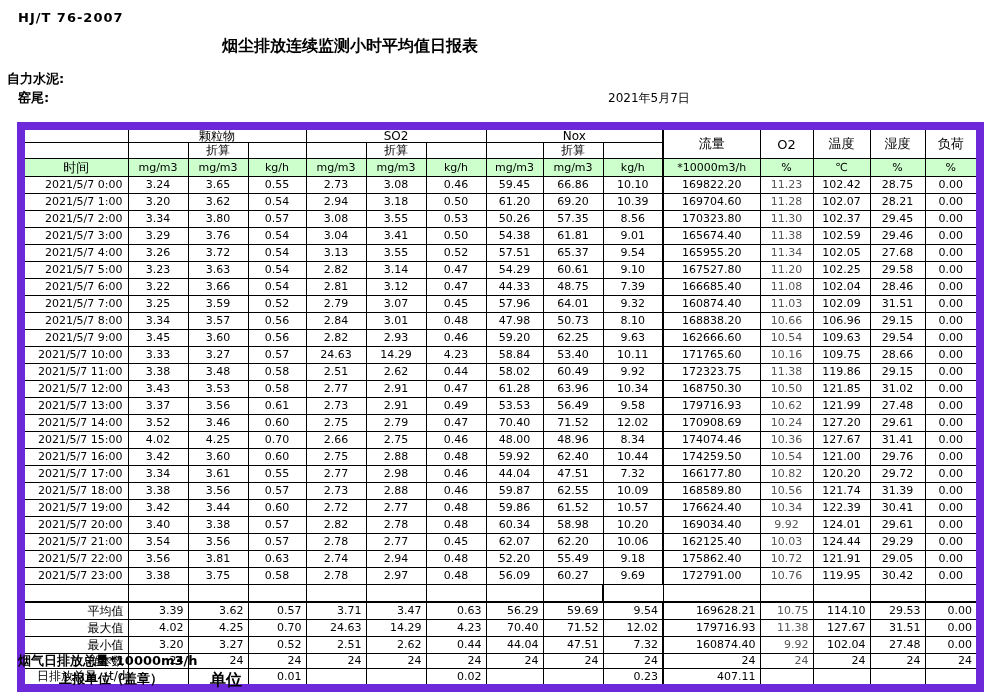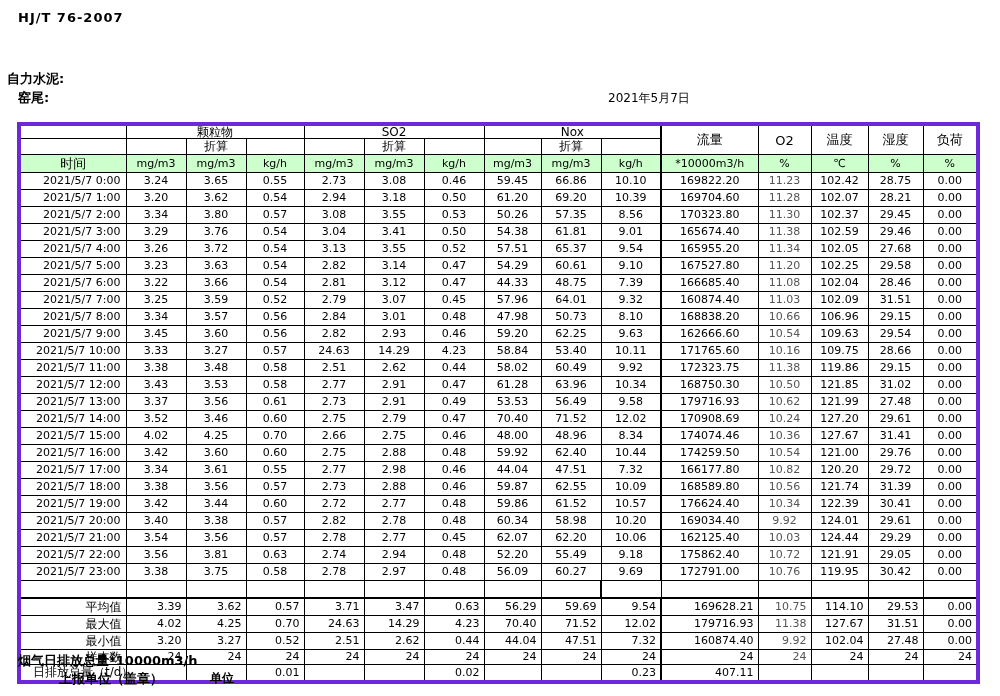--- a/index.html
+++ b/index.html
@@ -4,46 +4,47 @@
 <style>
   html,body{margin:0;padding:0;background:#fff;}
   .page{position:relative;width:1000px;height:696px;background:#fff;
         font-family:"DejaVu Sans",sans-serif;color:#000;}
   .std{position:absolute;left:18px;top:10px;font-size:13px;font-weight:bold;letter-spacing:1px;}
   .title{position:absolute;left:0;top:36px;width:700px;text-align:center;font-size:16px;font-weight:bold;}
   .company{position:absolute;left:7px;top:70px;font-size:13px;font-weight:bold;}
   .location{position:absolute;left:18px;top:89px;font-size:13px;font-weight:bold;}
   .date{position:absolute;left:608px;top:90px;font-size:12px;}
   table.report{position:absolute;left:17px;top:122px;width:960px;border-collapse:collapse;
-               table-layout:fixed;border:4px solid #6d28d9;}
+               table-layout:fixed;border:8px solid #6d28d9;}
   td{border:1px solid #000;padding:0;font-size:11px;height:16px;line-height:16px;
      white-space:nowrap;overflow:visible;text-align:center;}
   tr.h1 td{height:12px;line-height:12px;font-size:12px;}
   tr.h2 td{height:15px;line-height:15px;font-size:12px;}
   tr.h1 td[rowspan]{font-size:13px;height:auto;line-height:normal;vertical-align:middle;}
   tr.units-row td{background:#ccffcc;height:17px;line-height:17px;}
   td.time-hdr{font-size:13px;}
   td.c-time{text-align:right;padding-right:5px;}
   td.c-o2{color:#555;}
   td.c-flow{border-left:2px solid #000;}
   tr.spacer-row td{border-bottom:2px solid #000;}
   tr.summary-row td{text-align:right;padding-right:4px;}
   tr.summary-row td.c-label{font-size:12px;}
   tr.summary-row td.c-label.left{text-align:left;padding-left:12px;}
   tr.samples-row td{height:14px;line-height:14px;}
   tr.total-row td{height:15px;line-height:15px;}
   .footnote{position:absolute;left:18px;top:652px;font-size:13px;font-weight:bold;}
   .report-unit{position:absolute;left:18px;top:670px;font-size:13px;font-weight:bold;padding-left:41px;}
-  .unit-label{position:absolute;left:210px;top:670px;font-size:12px;font-weight:bold;}
+  .unit-label{position:absolute;left:210px;top:670px;font-size:16px;font-weight:bold;}
 </style>
 </head>
 <body>
 
 <div class="page">
   <div class="std">HJ/T  76-2007</div>
+  <div class="title">烟尘排放连续监测小时平均值日报表</div>
   <div class="company">自力水泥:</div>
   <div class="location">窑尾:</div>
   <div class="date">2021年5月7日</div>
 
   <table class="report">
     <colgroup>
       <col style="width:107px">
         <col style="width:60px">
         <col style="width:60px">
         <col style="width:58px">

